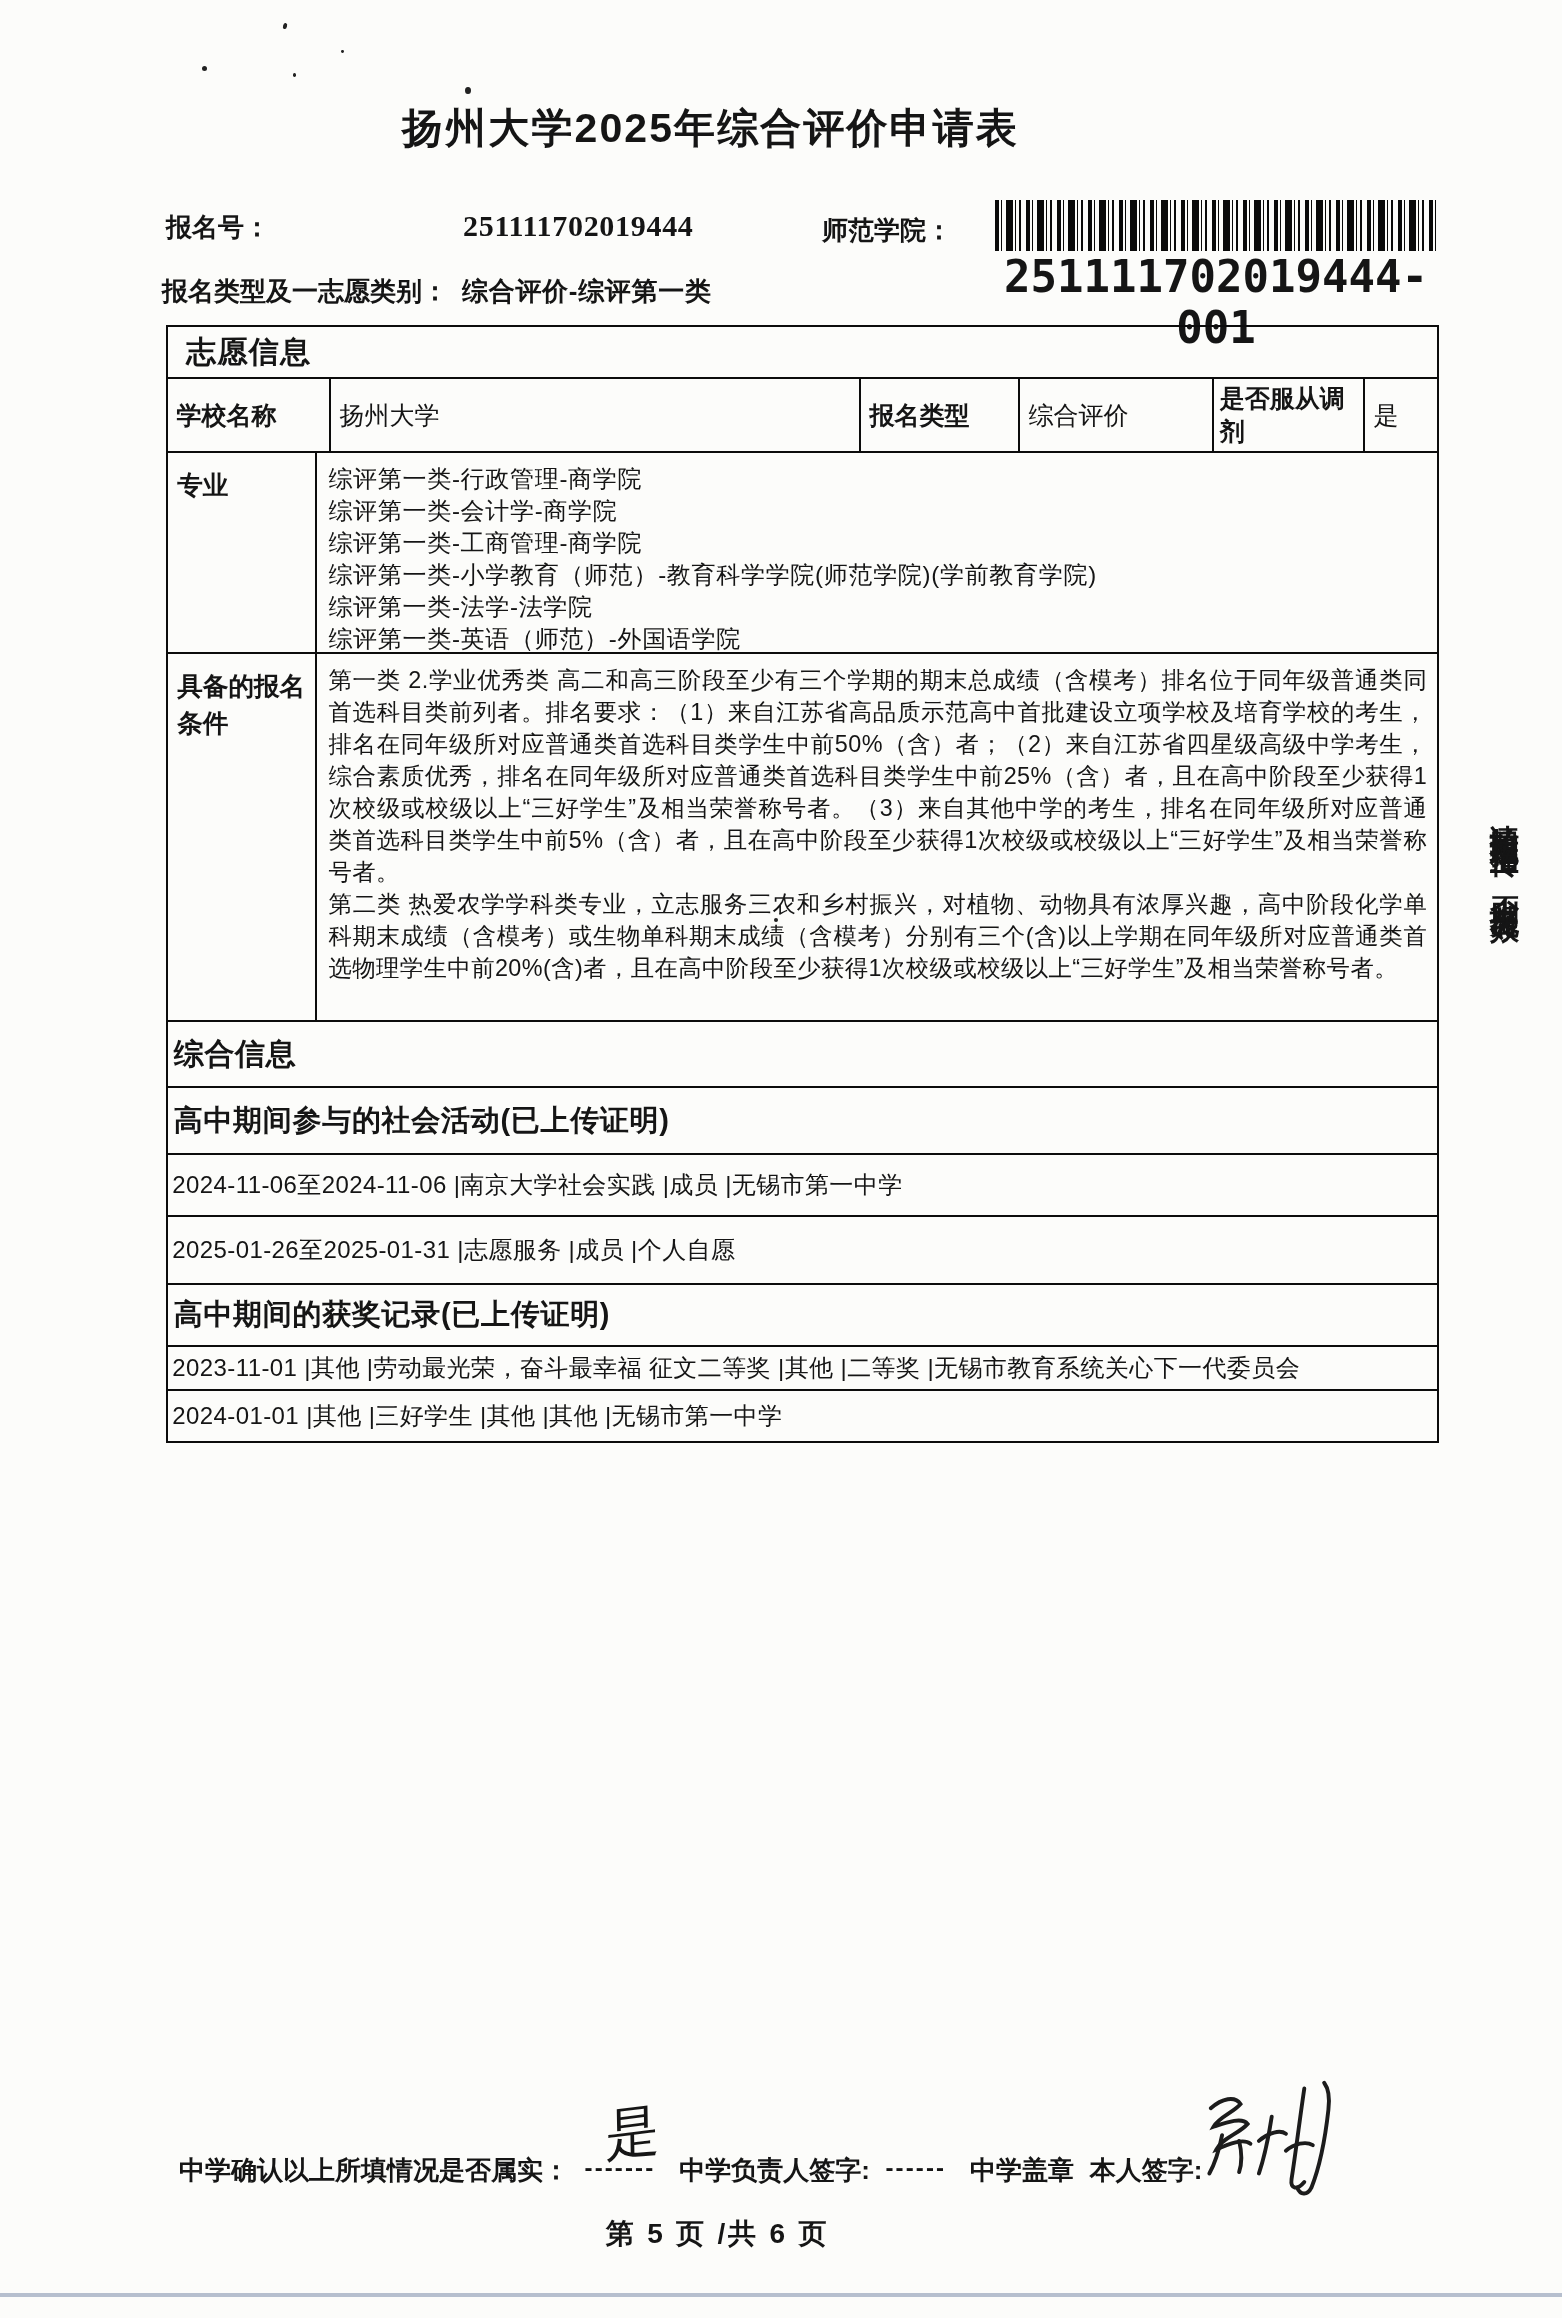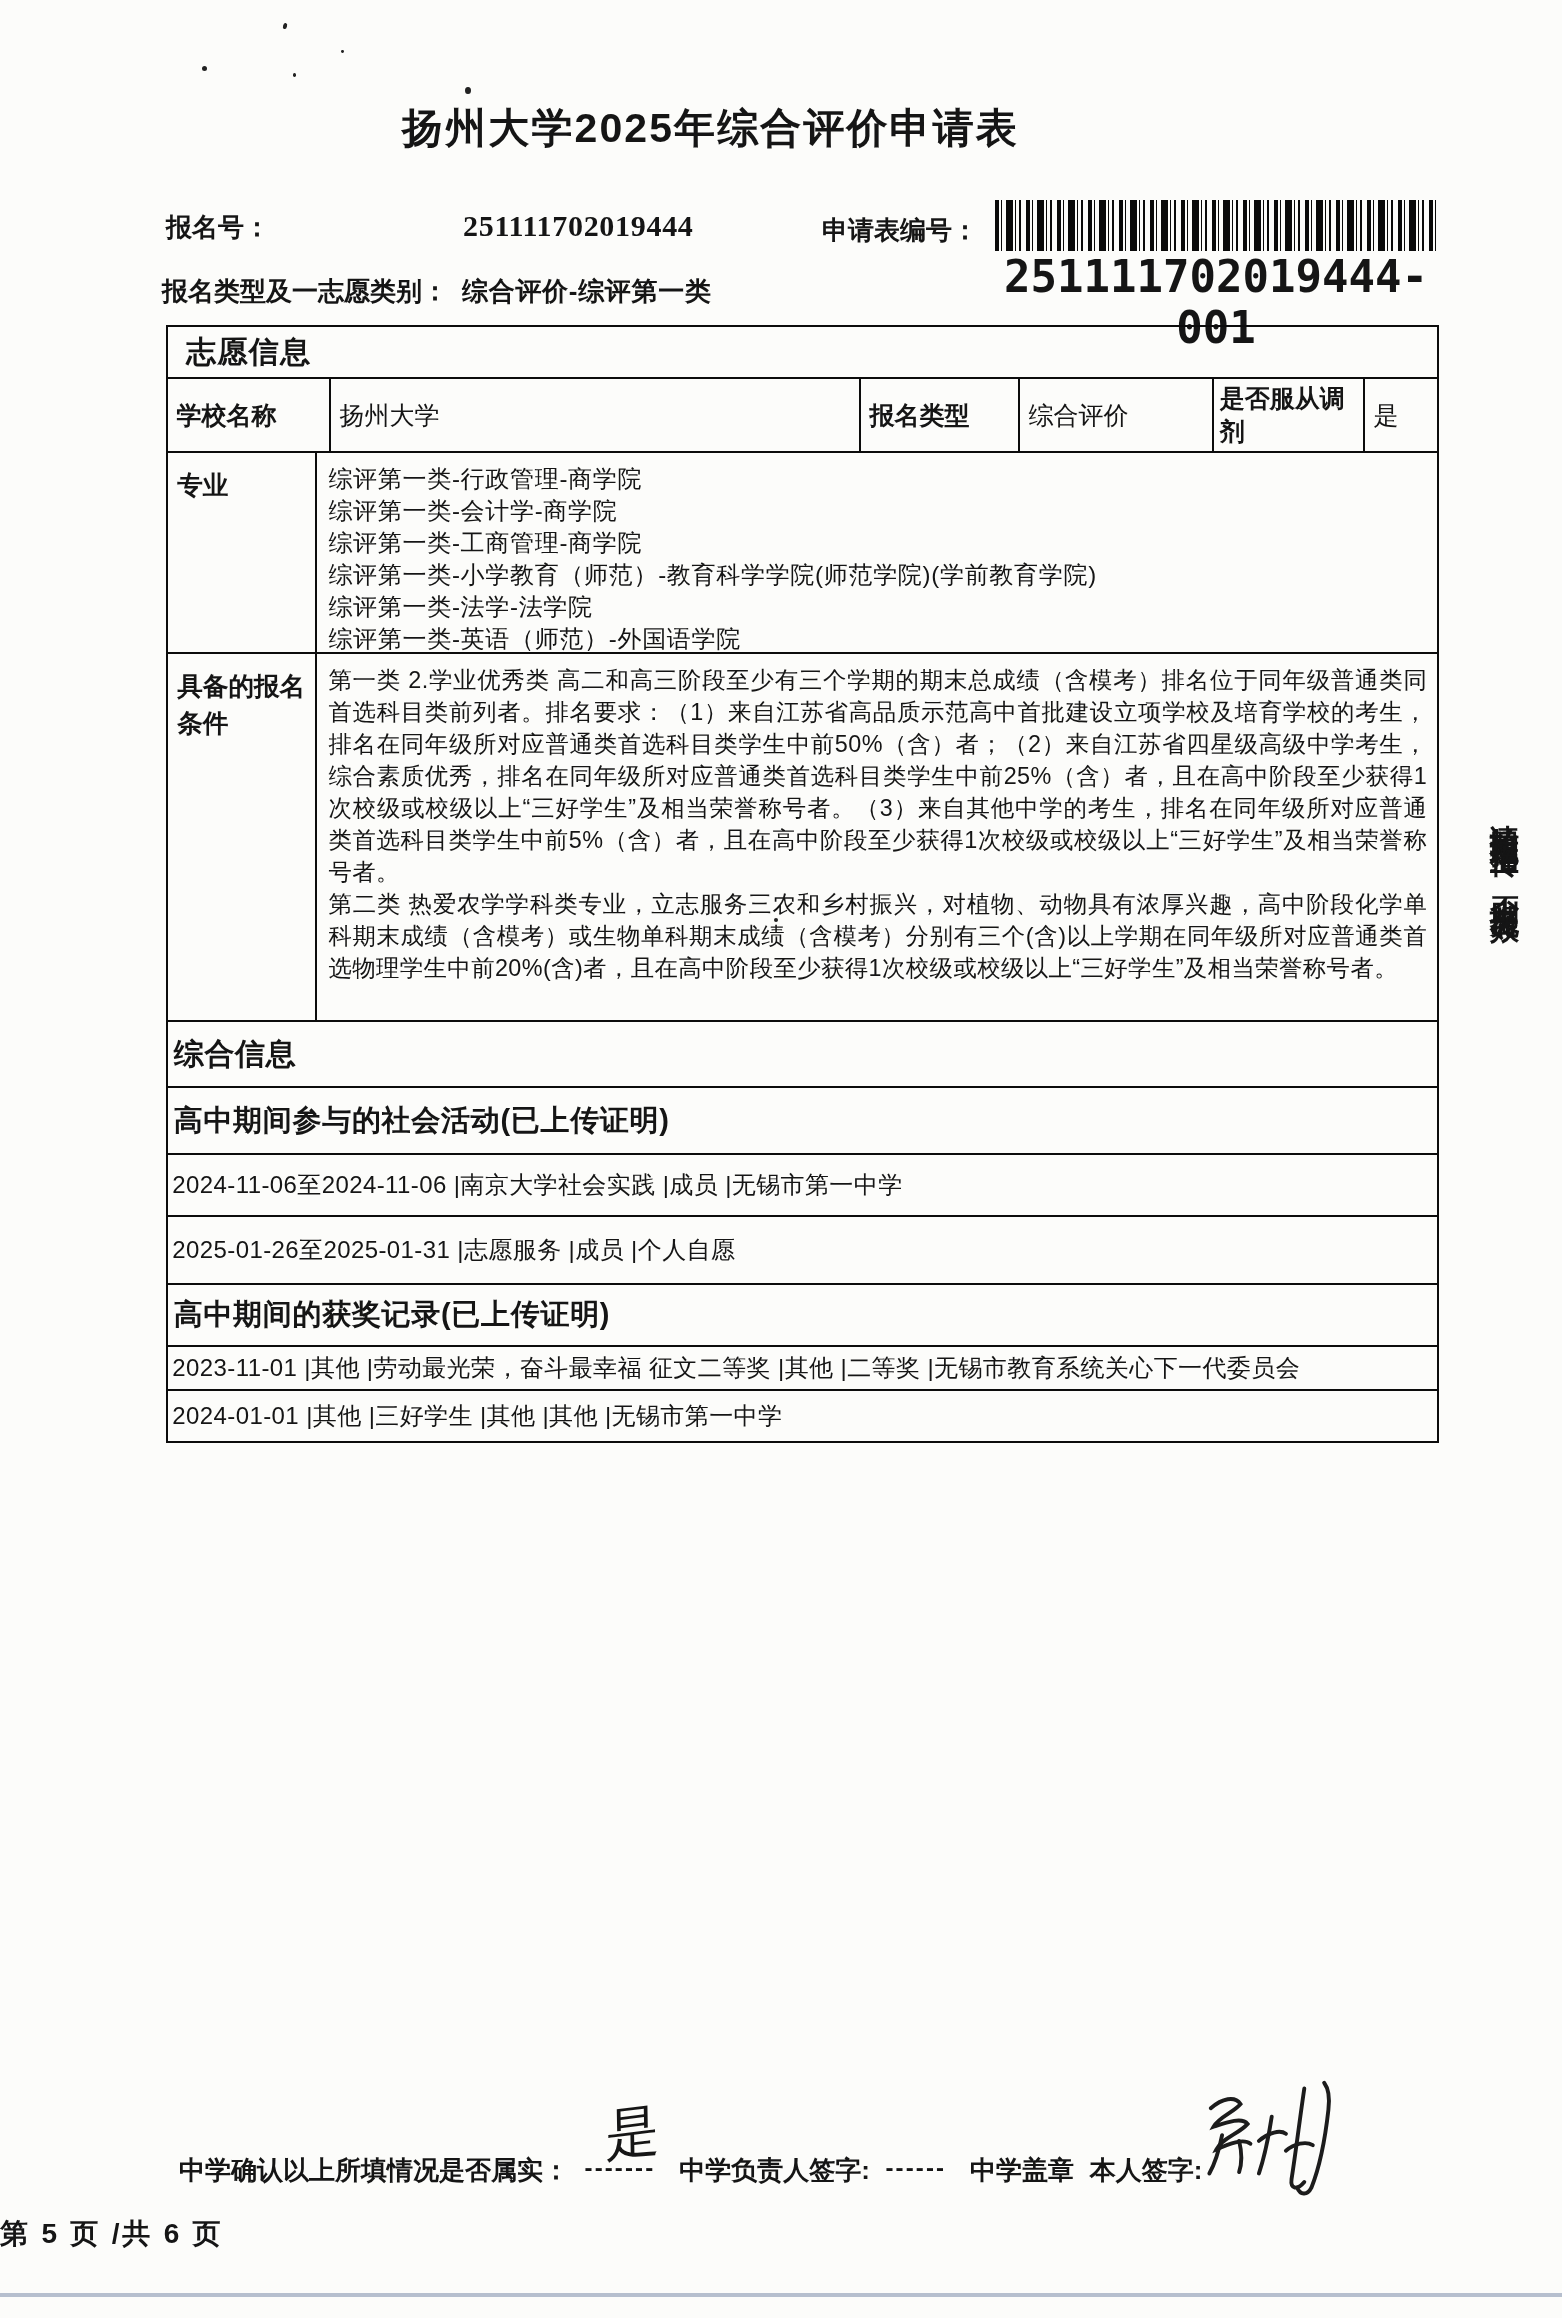--- a/index.html
+++ b/index.html
@@ -104,21 +104,21 @@
     font-size:55px; font-weight:500;
     transform:rotate(-7deg) skewX(-6deg);
     font-family:"DejaVu Serif", serif;
   }
   .gap-s { width:15.6px; } .gap-m { width:24px; }
   .sig-wrap { position:relative; width:149px; height:28px; }
   .sig-svg { position:absolute; left:-4.3px; top:-84px; }
 
   .page-num {
     position:absolute; top:2215px; left:0; width:1435px;
-    text-align:left; font-size:28px; font-weight:700; letter-spacing:2.8px;
+    text-align:center; font-size:28px; font-weight:700; letter-spacing:2.8px;
   }
 
   
   .scan-edge { position:absolute; top:2293px; left:0; width:100%; height:3.6px; background:#a9b4c6; opacity:0.85; }
   .speck { position:absolute; background:#222; border-radius:50%; }
   .sp1 { left:202px; top:66px;  width:5px; height:5px; }
   .sp2 { left:293px; top:73px; width:2.8px; height:3.6px; }
   .sp3 { left:465px; top:87px; width:5.7px; height:7px; }
   .sp4 { left:341px; top:50px;  width:2.8px; height:2.8px; }
   .sp5 { left:283px; top:23px;  width:3.6px; height:6.4px; transform:rotate(15deg); }
@@ -133,21 +133,21 @@
   <div class="speck sp2"></div>
   <div class="speck sp3"></div>
   <div class="speck sp4"></div>
   <div class="speck sp5"></div>
   <div class="speck sp6"></div>
 
   <div class="doc-title">扬州大学2025年综合评价申请表</div>
 
   <span class="meta-label reg-label">报名号：</span>
   <span class="reg-value">251111702019444</span>
-  <span class="meta-label form-label">申请表编号：</span>
+  <span class="meta-label form-label">师范学院：</span>
   <div class="barcode"></div>
   <div class="barcode-text">251111702019444-001</div>
 
   <span class="meta-label type-label">报名类型及一志愿类别：</span>
   <span class="type-value">综合评价-综评第一类</span>
 
   <div class="tbl">
 
     <div class="trow row-sec">
       <div class="sec-title">志愿信息</div>

